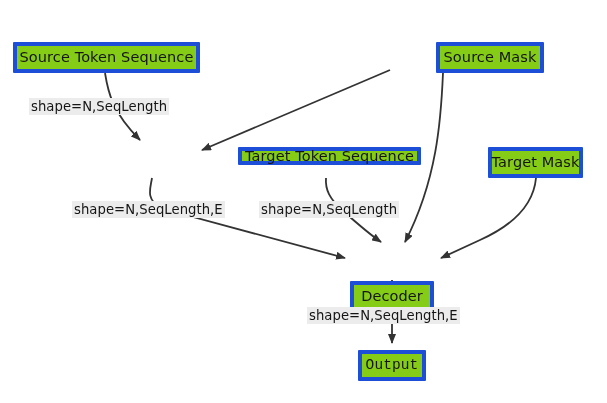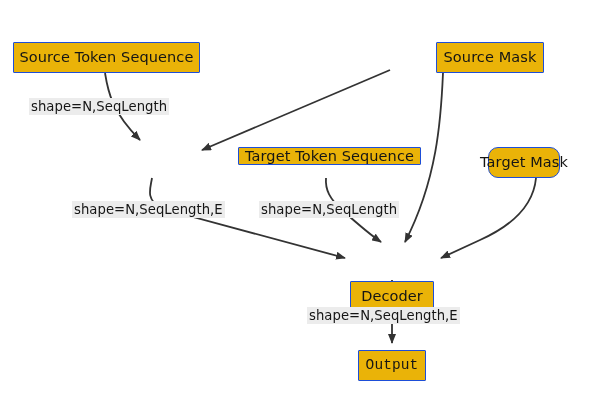--- a/index.html
+++ b/index.html
@@ -20,22 +20,22 @@
   #edge-layer {
     position: absolute;
     left: 0;
     top: 0;
     width: 607px;
     height: 403px;
   }
   .node {
     position: absolute;
     box-sizing: border-box;
-    background: #eab308;
-    border: 1px solid #1d4ed8;
+    background: #84cc16;
+    border: 4px solid #1d4ed8;
     border-radius: 1px;
     display: flex;
     align-items: center;
     justify-content: center;
     color: #151515;
     font-size: 14.5px;
     line-height: 1;
     white-space: nowrap;
     letter-spacing: 0.1px;
     text-align: center;
@@ -79,21 +79,21 @@
     <path d="M 392,280 L 392,343" fill="none" stroke="#333333" stroke-width="1.8" marker-end="url(#arrowhead)"></path>
   </svg>
 
   <div class="node" style="left:13px; top:42px; width:187px; height:31px;">Source Token Sequence</div>
 
   <div class="node" style="left:390px; top:42px; width:108px; height:31px;margin-left:46px;">Source Mask</div>
 
 
   <div class="node" style="left:238px; top:147px; width:183px; height:18px;">Target Token Sequence</div>
 
-  <div class="node" style="left:488px; top:147px; width:72px; height:31px;border-radius:10px;">Target Mask</div>
+  <div class="node" style="left:488px; top:147px; width:95px; height:31px;">Target Mask</div>
 
   <div class="node" style="left:350px; top:249px; width:84px; height:31px;margin-top:32px;">Decoder</div>
 
   <div class="node" style="left:358px; top:350px; width:68px; height:31px;font-family:Liberation Mono, monospace;">Output</div>
 
   <div class="edge-label" style="left:29px; top:98px;">shape=N,SeqLength</div>
 
   <div class="edge-label" style="left:72px; top:201px;">shape=N,SeqLength,E</div>
 
   <div class="edge-label" style="left:259px; top:201px;">shape=N,SeqLength</div>

